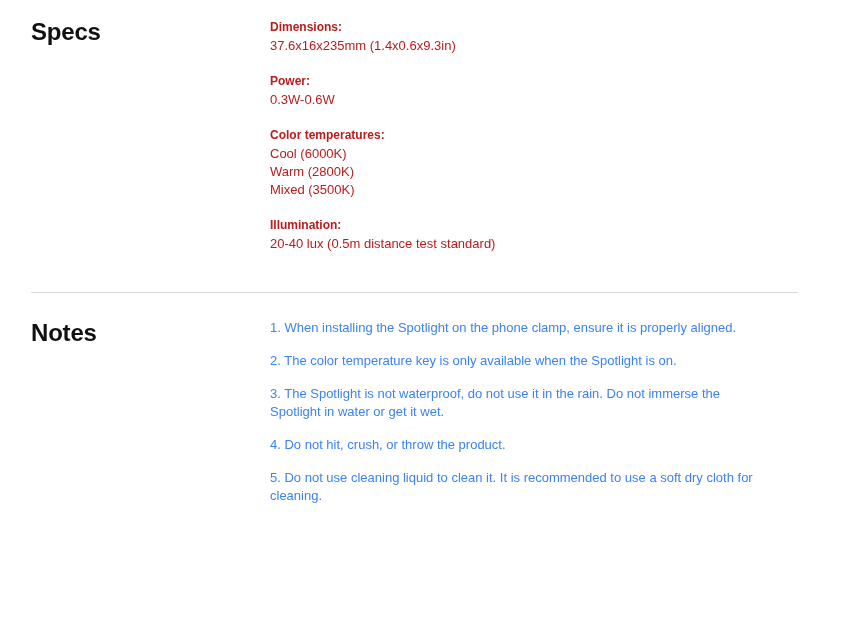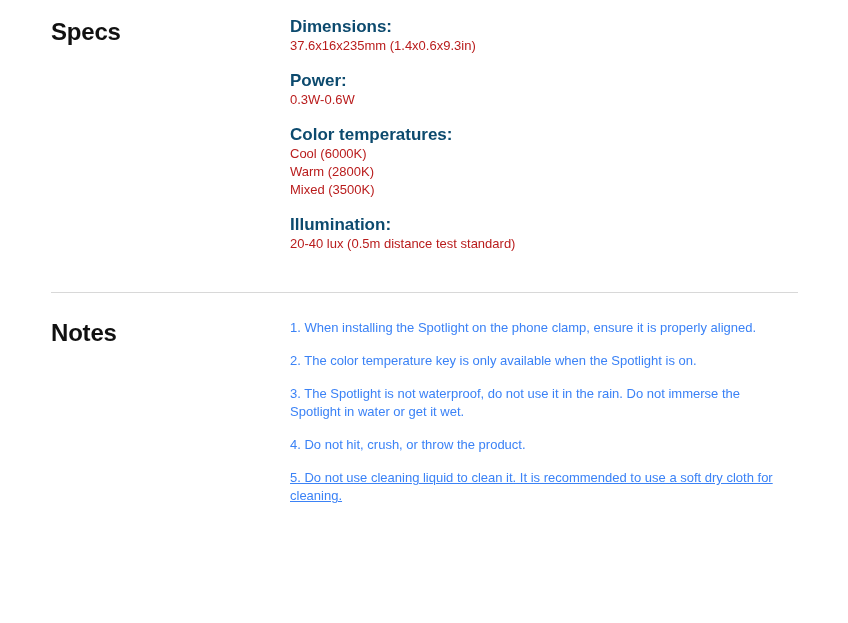--- a/index.html
+++ b/index.html
@@ -12,21 +12,20 @@
     height: 623px;
     font-family: "Liberation Sans", sans-serif;
     color: #1d1d1f;
     -webkit-font-smoothing: antialiased;
   }
   .page {
     position: relative;
     width: 848px;
     height: 623px;
     box-sizing: border-box;
-    padding-left: 20px;
   }
   .section {
     display: flex;
     align-items: flex-start;
   }
   .section-title-col {
     width: 270px;
     flex: 0 0 270px;
     padding-left: 31px;
     box-sizing: border-box;
@@ -47,23 +46,23 @@
   #specs-section {
     padding-top: 18px;
   }
   .spec-group {
     margin-bottom: 17px;
   }
   .spec-group:last-child {
     margin-bottom: 16px;
   }
   .spec-label {
-    font-size: 17px;
+    font-size: 12px;
     font-weight: bold;
-    color: #0c4a6e;
+    color: #b91c1c;
     line-height: 18px;
     margin: 0 0 1px 0;
   }
   .spec-value {
     font-size: 13px;
     font-weight: normal;
     color: #b91c1c;
     line-height: 18px;
     margin: 0;
   }
@@ -78,21 +77,20 @@
   }
   .note-item {
     font-size: 13px;
     line-height: 18px;
     color: #3b82f6;
     margin: 0 0 15px 0;
     max-width: 500px;
   }
   .note-item:last-child {
     margin-bottom: 8px;
-    text-decoration: underline;
   }
 </style>
 </head>
 <body>
 
 <div class="page">
 
   <div class="section" id="specs-section">
     <div class="section-title-col">
       <h2 class="section-title">Specs</h2>

